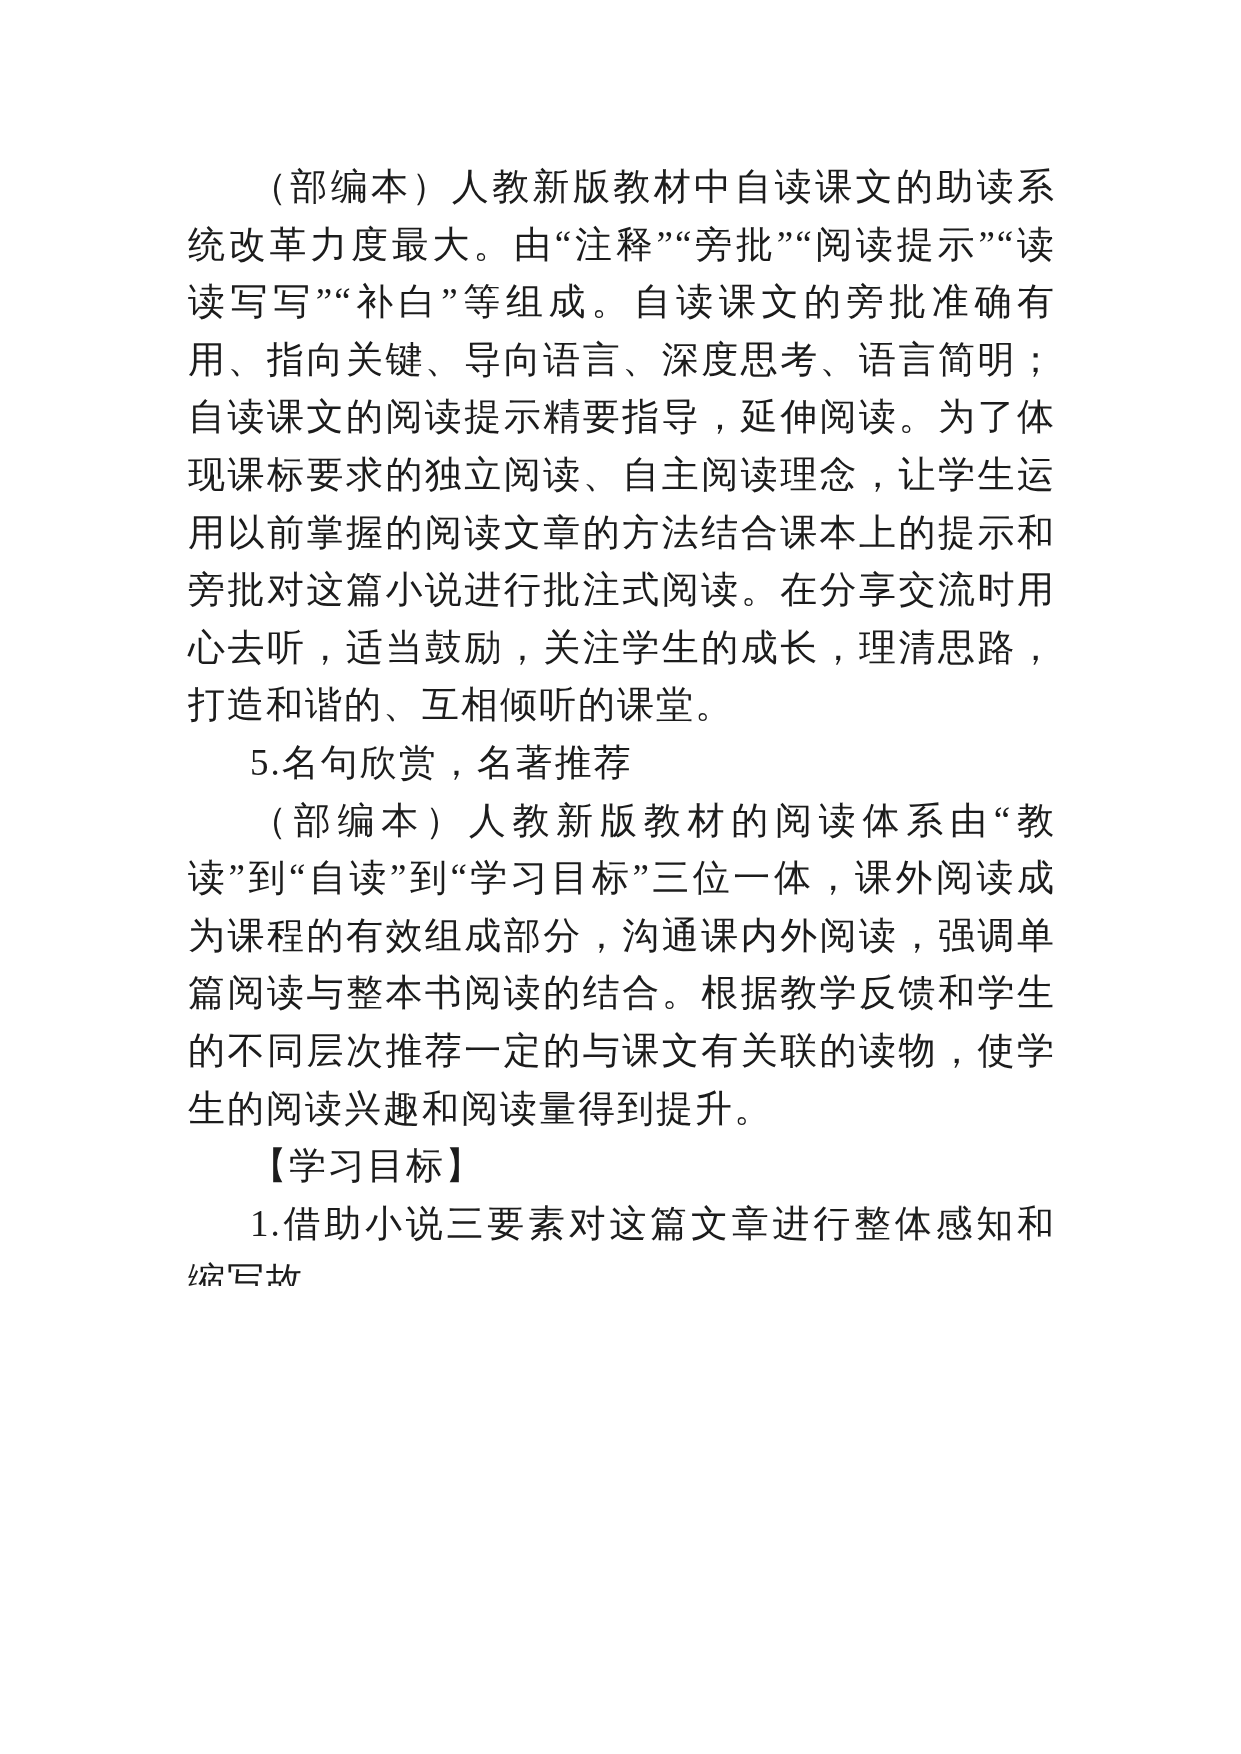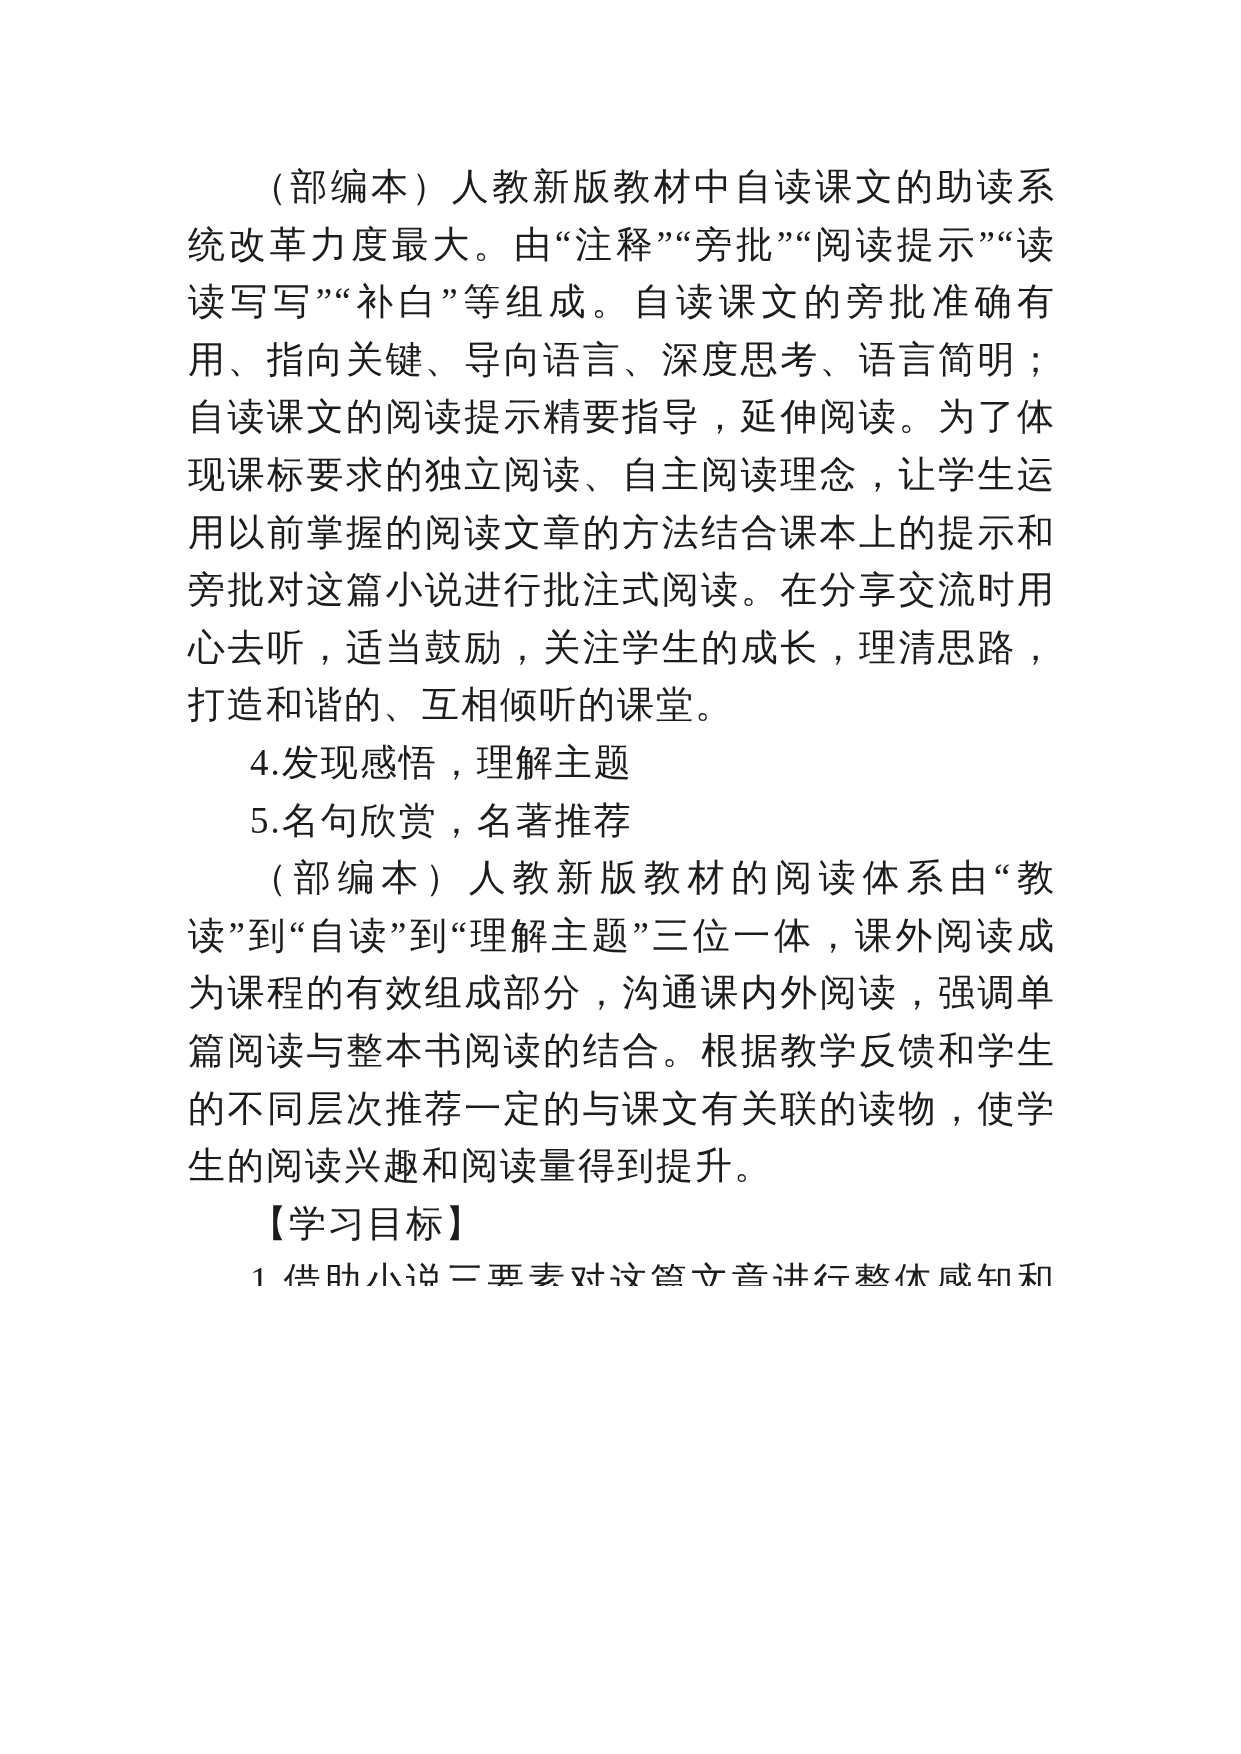--- a/index.html
+++ b/index.html
@@ -32,19 +32,18 @@
     padding: 0;
     text-indent: 62px;
   }
 </style>
 </head>
 <body>
 
 <div class="page">
   <div class="text-block">
     <p class="para">（部编本）人教新版教材中自读课文的助读系统改革力度最大。由“注释”“旁批”“阅读提示”“读读写写”“补白”等组成。自读课文的旁批准确有用、指向关键、导向语言、深度思考、语言简明；自读课文的阅读提示精要指导，延伸阅读。为了体现课标要求的独立阅读、自主阅读理念，让学生运用以前掌握的阅读文章的方法结合课本上的提示和旁批对这篇小说进行批注式阅读。在分享交流时用心去听，适当鼓励，关注学生的成长，理清思路，打造和谐的、互相倾听的课堂。</p>
-    <p class="para">4.发现感悟，理解主题</p>
     <p class="para">5.名句欣赏，名著推荐</p>
-    <p class="para">（部编本）人教新版教材的阅读体系由“教读”到“自读”到“理解主题”三位一体，课外阅读成为课程的有效组成部分，沟通课内外阅读，强调单篇阅读与整本书阅读的结合。根据教学反馈和学生的不同层次推荐一定的与课文有关联的读物，使学生的阅读兴趣和阅读量得到提升。</p>
+    <p class="para">（部编本）人教新版教材的阅读体系由“教读”到“自读”到“学习目标”三位一体，课外阅读成为课程的有效组成部分，沟通课内外阅读，强调单篇阅读与整本书阅读的结合。根据教学反馈和学生的不同层次推荐一定的与课文有关联的读物，使学生的阅读兴趣和阅读量得到提升。</p>
     <p class="para">【学习目标】</p>
     <p class="para">1.借助小说三要素对这篇文章进行整体感知和缩写故</p>
   </div>
 </div>
 
 </body></html>

